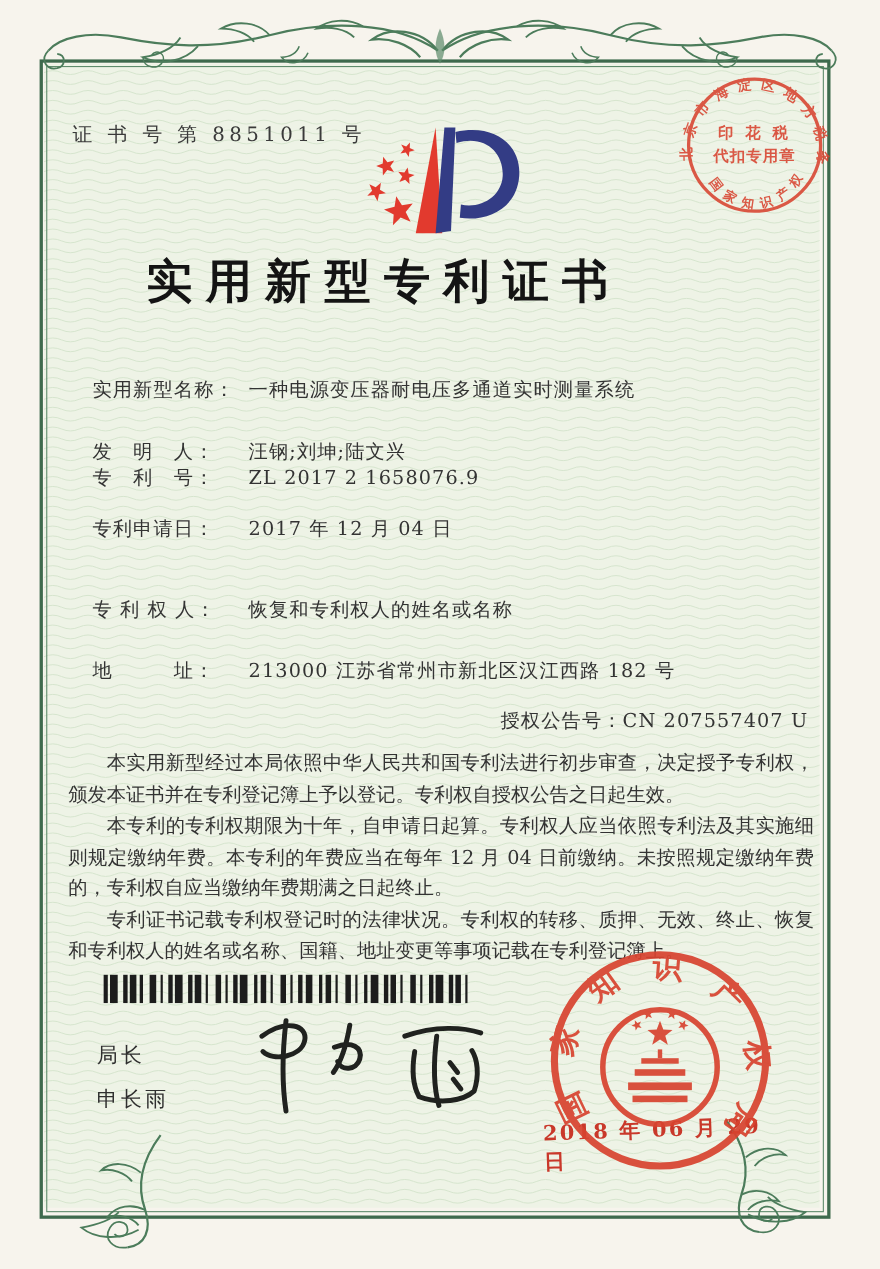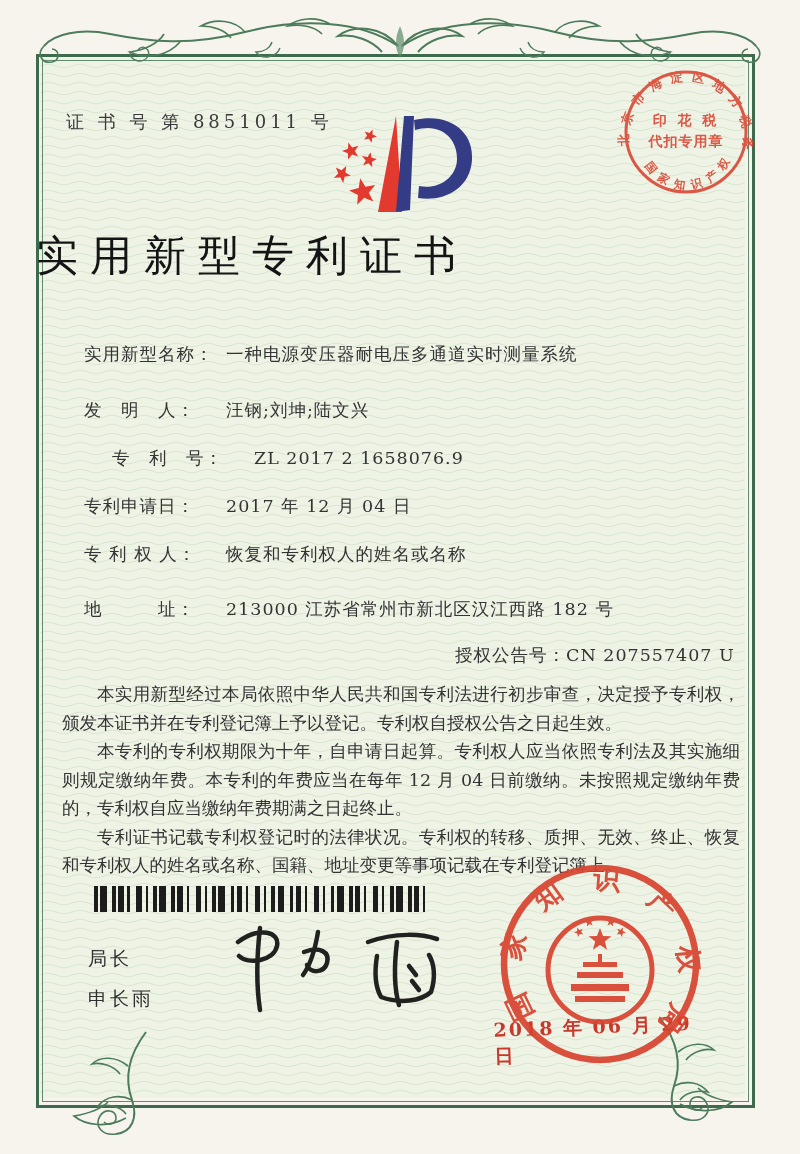--- a/index.html
+++ b/index.html
@@ -7,24 +7,24 @@
   #cert{position:relative;width:800px;height:1154px;overflow:hidden;}
   
   #frame{position:absolute;left:36px;top:54px;width:713px;height:1048px;border:3px solid #3e6a4d;outline:1px solid #5f8c6c;outline-offset:-7px;z-index:2;pointer-events:none;}
   #inner-bg{position:absolute;left:40px;top:58px;width:705px;height:1040px;background:#eef3e6;z-index:1;overflow:hidden;}
   #inner-bg svg{display:block;}
   .orn{position:absolute;z-index:3;}
   
   .abs{position:absolute;z-index:4;}
   #cert-no{left:66px;top:110px;font-size:18px;letter-spacing:4px;color:#3a3a3a;}
   #logo{left:318px;top:108px;z-index:4;}
-  #title{left:36px;top:228px;width:626px;font-size:42px;font-weight:400;letter-spacing:12px;color:#141414;}
+  #title{left:36px;top:228px;width:626px;text-align:center;font-size:42px;font-weight:700;letter-spacing:12px;color:#141414;}
   .field{left:84px;width:640px;font-size:17.5px;letter-spacing:1px;color:#333;}
   .field .lbl{display:inline-block;min-width:142px;}
-  .f0{top:342px;} .f1{top:398px;} .f2{top:446px;margin-left:28px;} .f3{top:494px;} .f4{top:542px;} .f5{top:597px;} .f6{top:643px;}
+  .f0{top:342px;} .f1{top:398px;} .f2{top:422px;} .f3{top:468px;} .f4{top:542px;} .f5{top:597px;} .f6{top:643px;}
   #gazette{left:455px;top:643px;font-size:17.5px;letter-spacing:1px;color:#333;}
   #paras{left:62px;top:680px;width:678px;font-size:17.5px;line-height:1.63;text-align:justify;color:#333;}
   #paras p{margin:0;text-indent:2em;}
   #barcode{left:94px;top:886px;width:366px;height:26px;overflow:hidden;white-space:nowrap;font-size:0;z-index:4;}
   #barcode span{display:inline-block;height:100%;}
   #barcode .bar{background:#1c1c1c;}
   #director-label{left:88px;top:946px;font-size:19px;letter-spacing:3px;}
   #director-name{left:88px;top:986px;font-size:19px;letter-spacing:3px;}
   #signature{left:200px;top:912px;z-index:5;}
   #seal{left:495px;top:858px;z-index:6;opacity:.92;}

